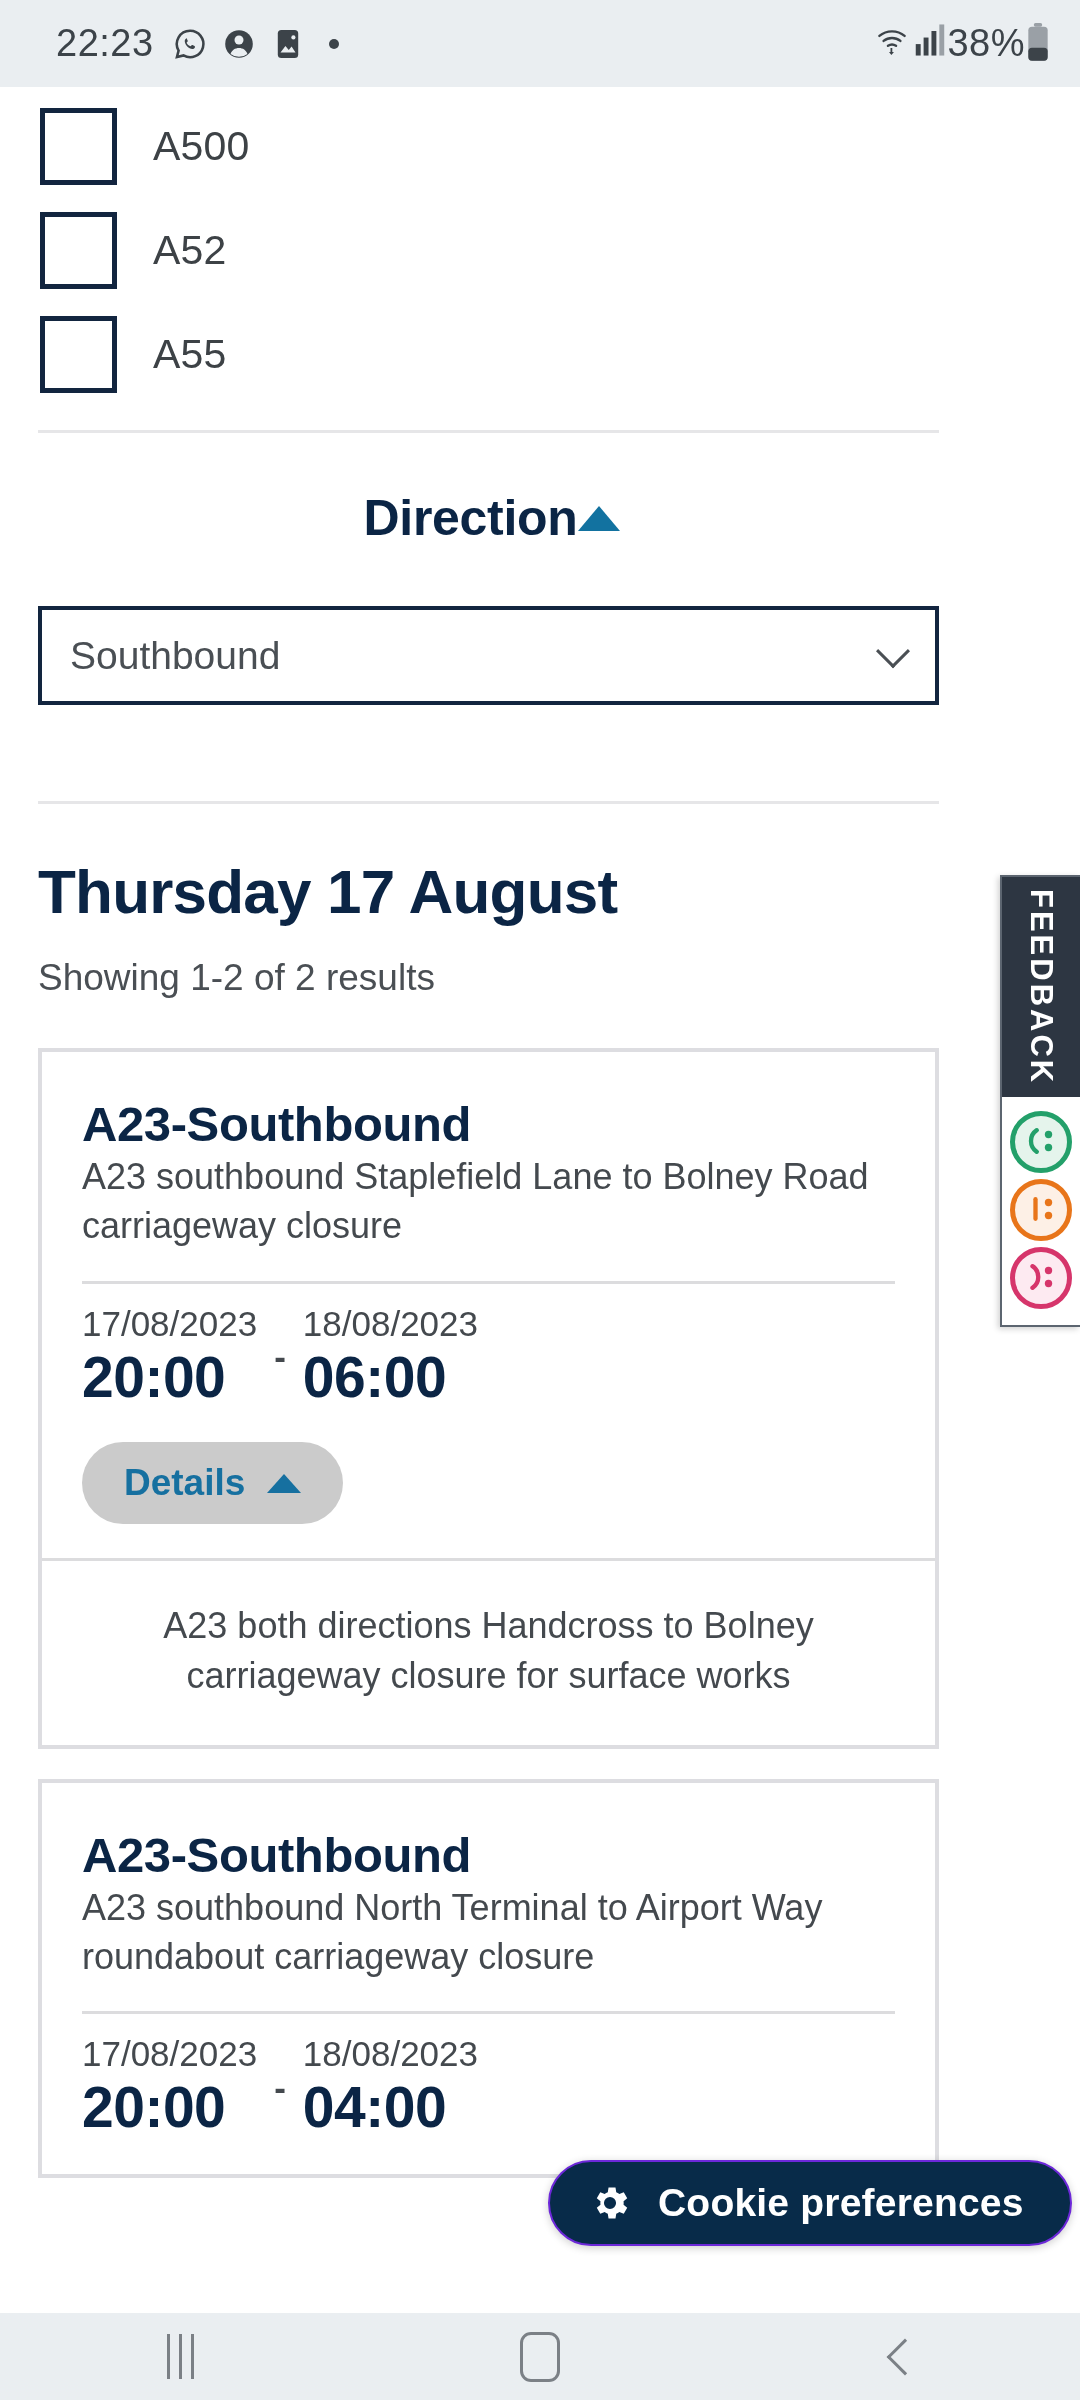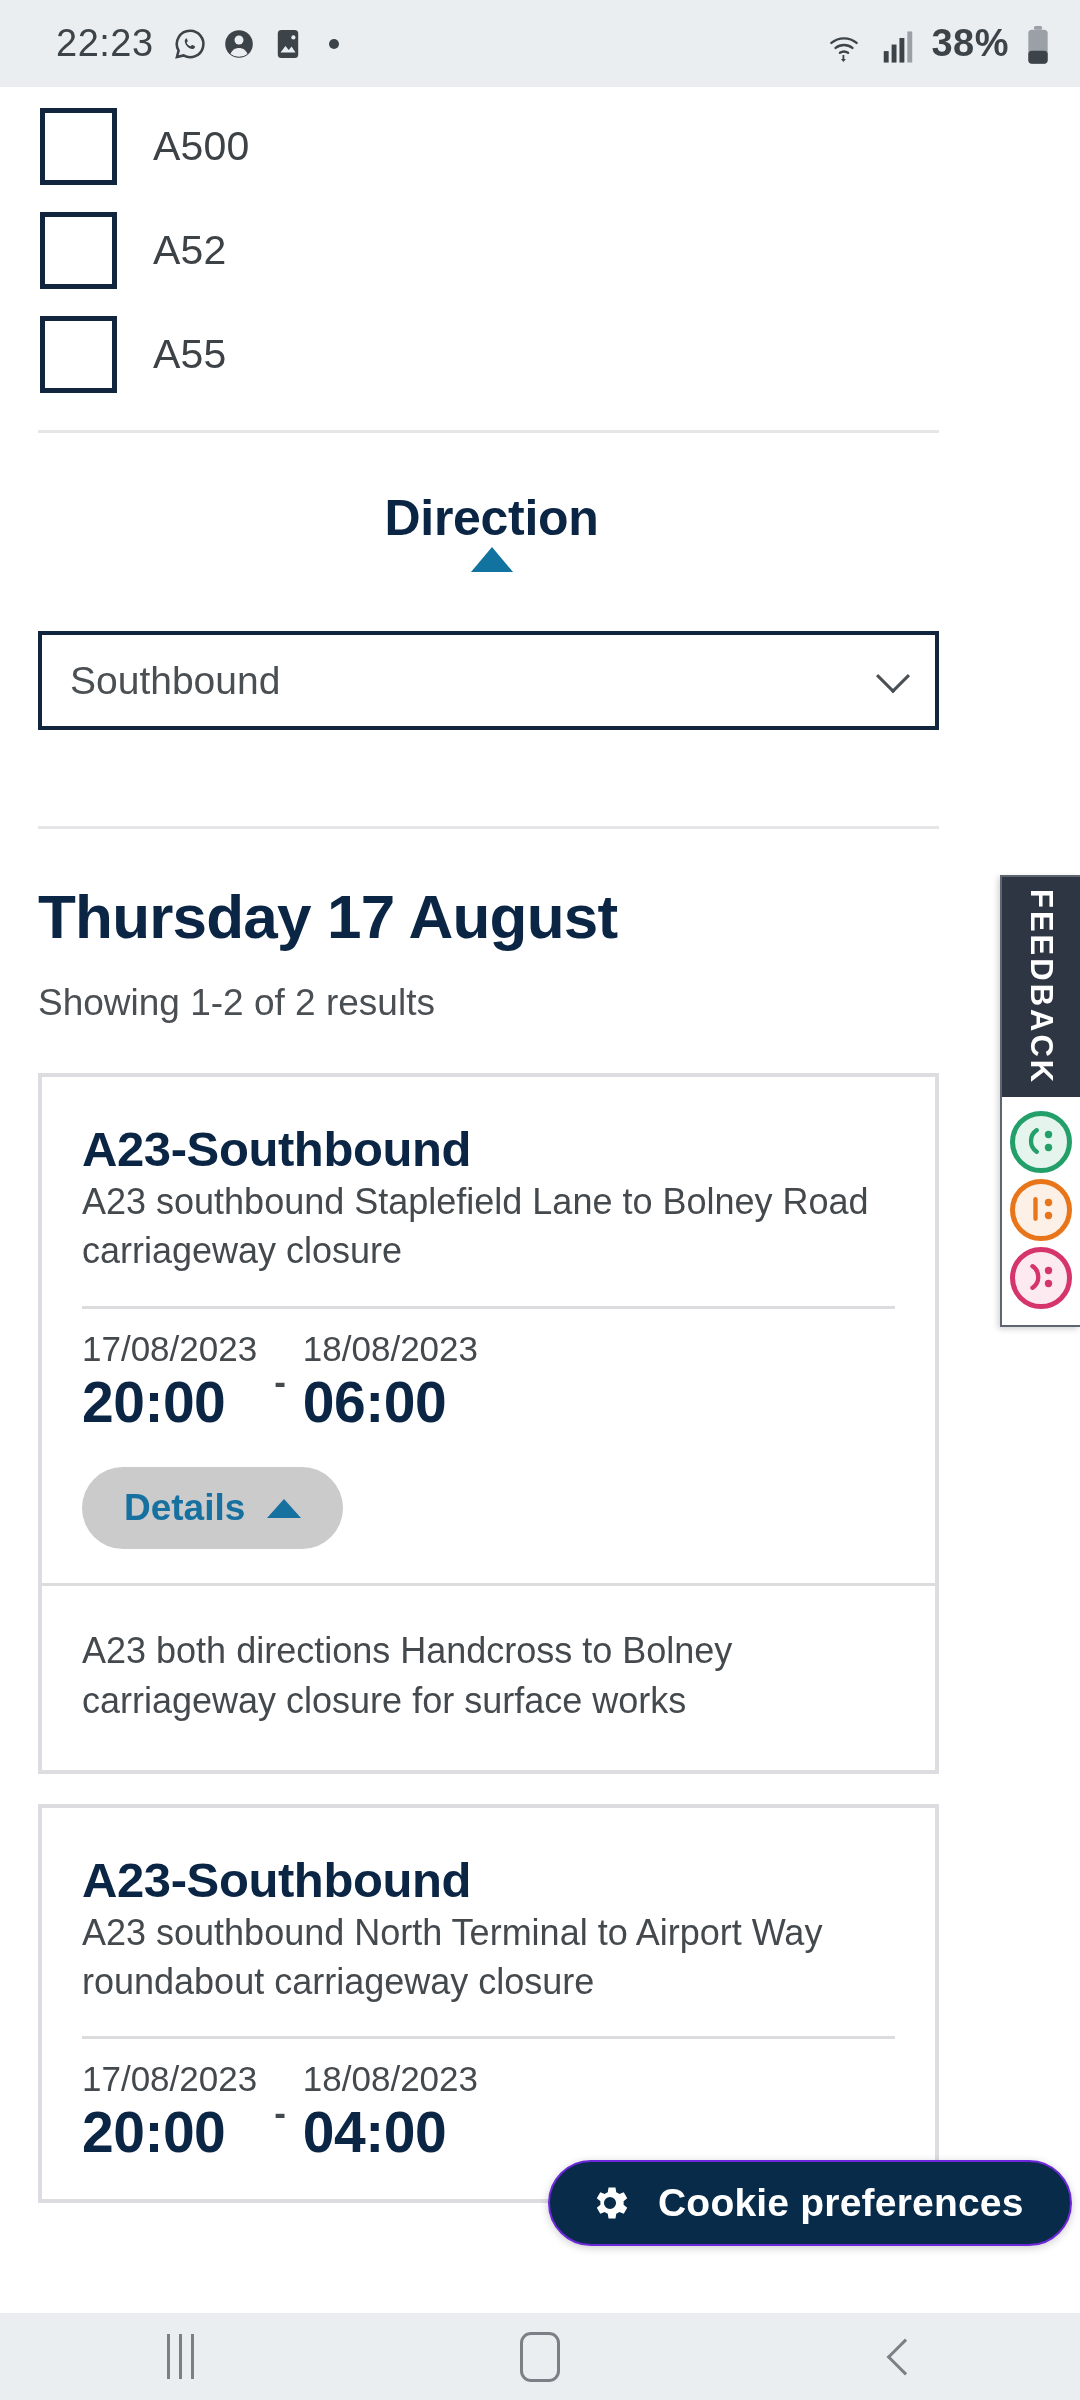--- a/index.html
+++ b/index.html
@@ -13,21 +13,21 @@
   
   .statusbar {
     position:absolute; top:0; left:0; width:1080px; height:87px;
     background:#eaeef1; display:flex; align-items:center;
     padding:0 30px 0 56px; color:#3c4349;
   }
   .sb-time { font-size:38px; letter-spacing:.5px; color:#3c4349; }
   .sb-icons { display:flex; align-items:center; gap:13px; margin-left:18px; }
   .sb-ic { width:36px; height:36px; display:block; }
   .sb-dot { width:10px; height:10px; border-radius:50%; background:#3c4349; margin-left:10px; }
-  .sb-right { margin-left:auto; display:flex; align-items:flex-end; gap:17px;font-weight:bold; }
+  .sb-right { margin-left:auto; display:flex; align-items:flex-start; gap:1px; }
   .sb-batt-txt { font-size:38px; color:#3c4349; letter-spacing:.5px; }
 
   
   .page { position:absolute; top:87px; left:0; width:977px; height:2226px; background:#fff; }
 
   
   .cb-list { padding-top:7px; }
   .cb-row { display:flex; align-items:center; height:104px; padding-left:40px; }
   .cb-box {
     width:77px; height:77px; border:5px solid #12253f;
@@ -37,21 +37,20 @@
     font-size:41px; color:#3d4246; margin-left:36px;
     font-weight:400; letter-spacing:.2px;
   }
 
   .divider { height:3px; background:#e6e6e8; margin:24px 38px 0 38px; }
 
   
   .accordion-head {
     display:flex; align-items:center; justify-content:center;
     padding:56px 32px 0 38px;
-    flex-direction:column;
   }
   .accordion-title {
     font-size:50px; font-weight:bold; color:#0b2545; letter-spacing:-.3px;
   }
   .tri-up {
     width:0; height:0; border-left:21px solid transparent;
     border-right:21px solid transparent; border-bottom:25px solid #1272a0;
   }
 
   
@@ -102,21 +101,21 @@
     display:inline-flex; align-items:center; gap:22px;
     background:#cbcbcb; border:none; border-radius:60px;
     padding:20px 42px; margin-top:33px; cursor:pointer;
   }
   .details-label { font-size:37px; font-weight:bold; color:#1670a0; }
   .tri-up-sm {
     width:0; height:0; border-left:17px solid transparent;
     border-right:17px solid transparent; border-bottom:19px solid #1670a0;
   }
   .card-extra { border-top:3px solid #dcdcde; padding:40px 40px 44px 40px; }
-  .card-extra p { font-size:36px; color:#44494e; line-height:1.38; max-width:840px; }
+  .card-extra p { font-size:36px; color:#44494e; line-height:1.38; max-width:840px;text-align:center; }
 
   
   .feedback {
     position:absolute; right:0; top:875px; width:80px;
     border:2px solid #5c6570; border-right:none; background:#fff;
     box-shadow:-2px 2px 6px rgba(0,0,0,.18); z-index:40;
   }
   .fb-label {
     background:#2d3642; color:#fff; height:220px;
     display:flex; align-items:center; justify-content:center;

